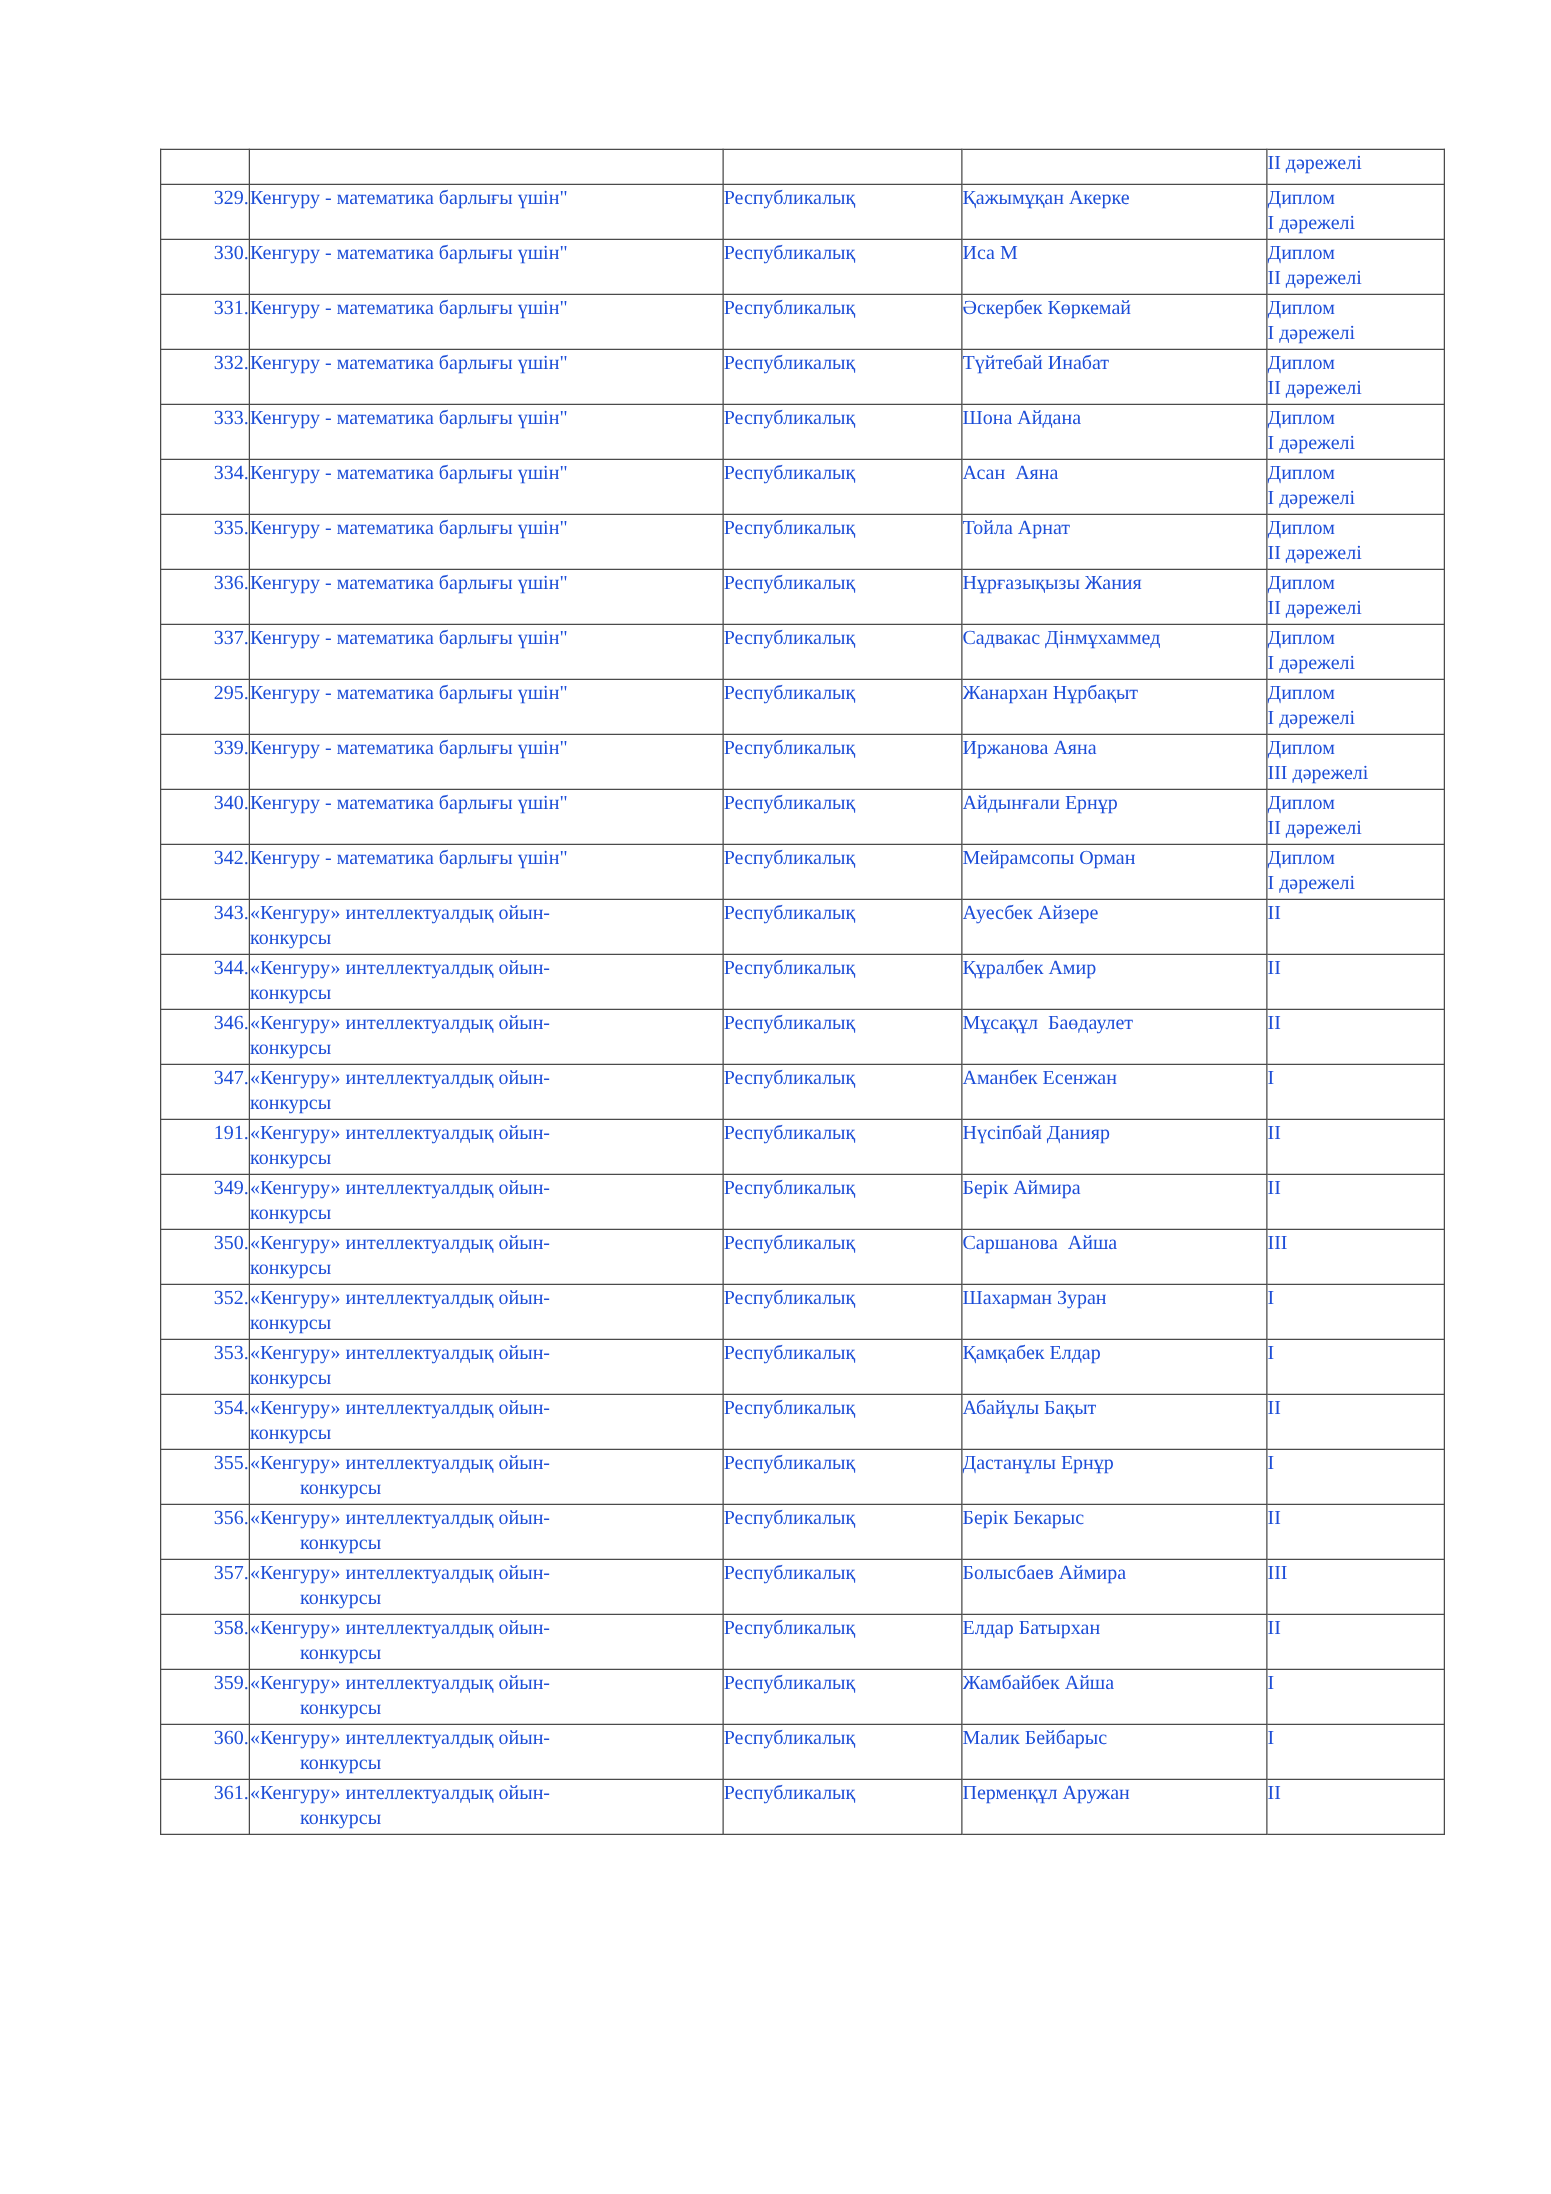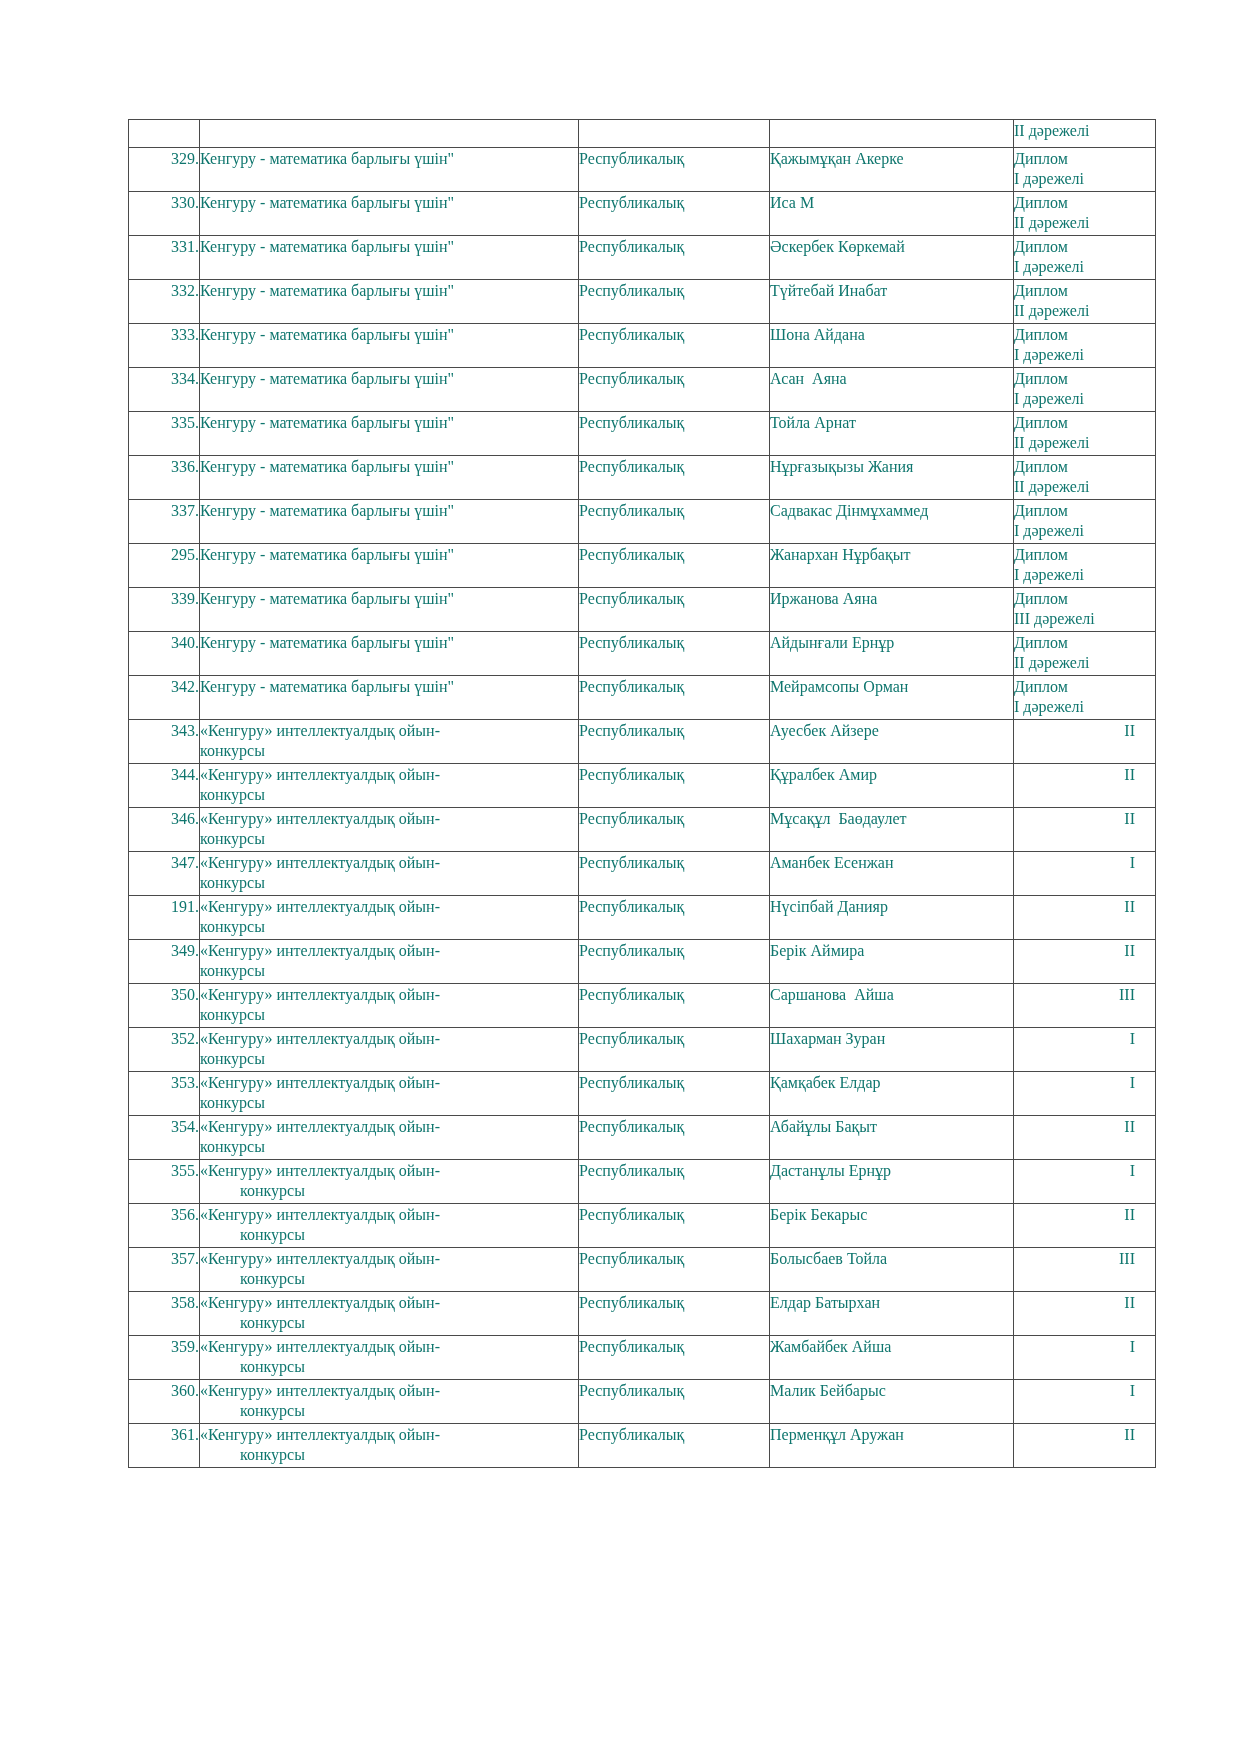--- a/index.html
+++ b/index.html
@@ -1,21 +1,21 @@
 <!DOCTYPE html>
 <html><head>
 <meta charset="utf-8">
 <style>
   html,body{margin:0;padding:0;background:#ffffff;}
   .page{
     position:relative;
     width:1241px;height:1755px;
     background:#ffffff;
     font-family:"Liberation Serif","DejaVu Serif",serif;
-    color:#0f766e;
+    color:#1d4ed8;
     overflow:hidden;
   }
   table.results{
     position:absolute;
     left:128px;top:119px;
     border-collapse:collapse;
     table-layout:fixed;
     width:1027px;
   }
   table.results td{
@@ -29,21 +29,21 @@
   col.c-num{width:71px;}
   col.c-comp{width:379px;}
   col.c-level{width:191px;}
   col.c-part{width:244px;}
   col.c-award{width:142px;}
   td.num{text-align:right;padding-right:6px;}
   td.comp{padding-left:9px;}
   td.level{padding-left:13px;}
   td.part{padding-left:11px;white-space:pre-wrap;}
   td.award{padding-left:12px;}
-  td.award.center{text-align:right;padding-left:0;padding-right:20px;}
+  td.award.center{text-align:left;padding-left:0;padding-right:20px;}
   td.comp .indent2{padding-left:40px;}
   tr.carryover{height:28px;}
   tr.standard{height:44px;}
   tr.truncated{height:24px;}
 </style>
 </head>
 <body>
 
 <div class="page">
   <table class="results">
@@ -364,21 +364,21 @@
             <div>II</div>
           </td>
         </tr>
         <tr class="standard">
           <td class="num">357.</td>
           <td class="comp">
             <div>«Кенгуру» интеллектуалдық ойын-</div>
             <div class="indent2">конкурсы</div>
           </td>
           <td class="level">Республикалық</td>
-          <td class="part">Болысбаев Тойла</td>
+          <td class="part">Болысбаев Аймира</td>
           <td class="award center">
             <div>III</div>
           </td>
         </tr>
         <tr class="standard">
           <td class="num">358.</td>
           <td class="comp">
             <div>«Кенгуру» интеллектуалдық ойын-</div>
             <div class="indent2">конкурсы</div>
           </td>

